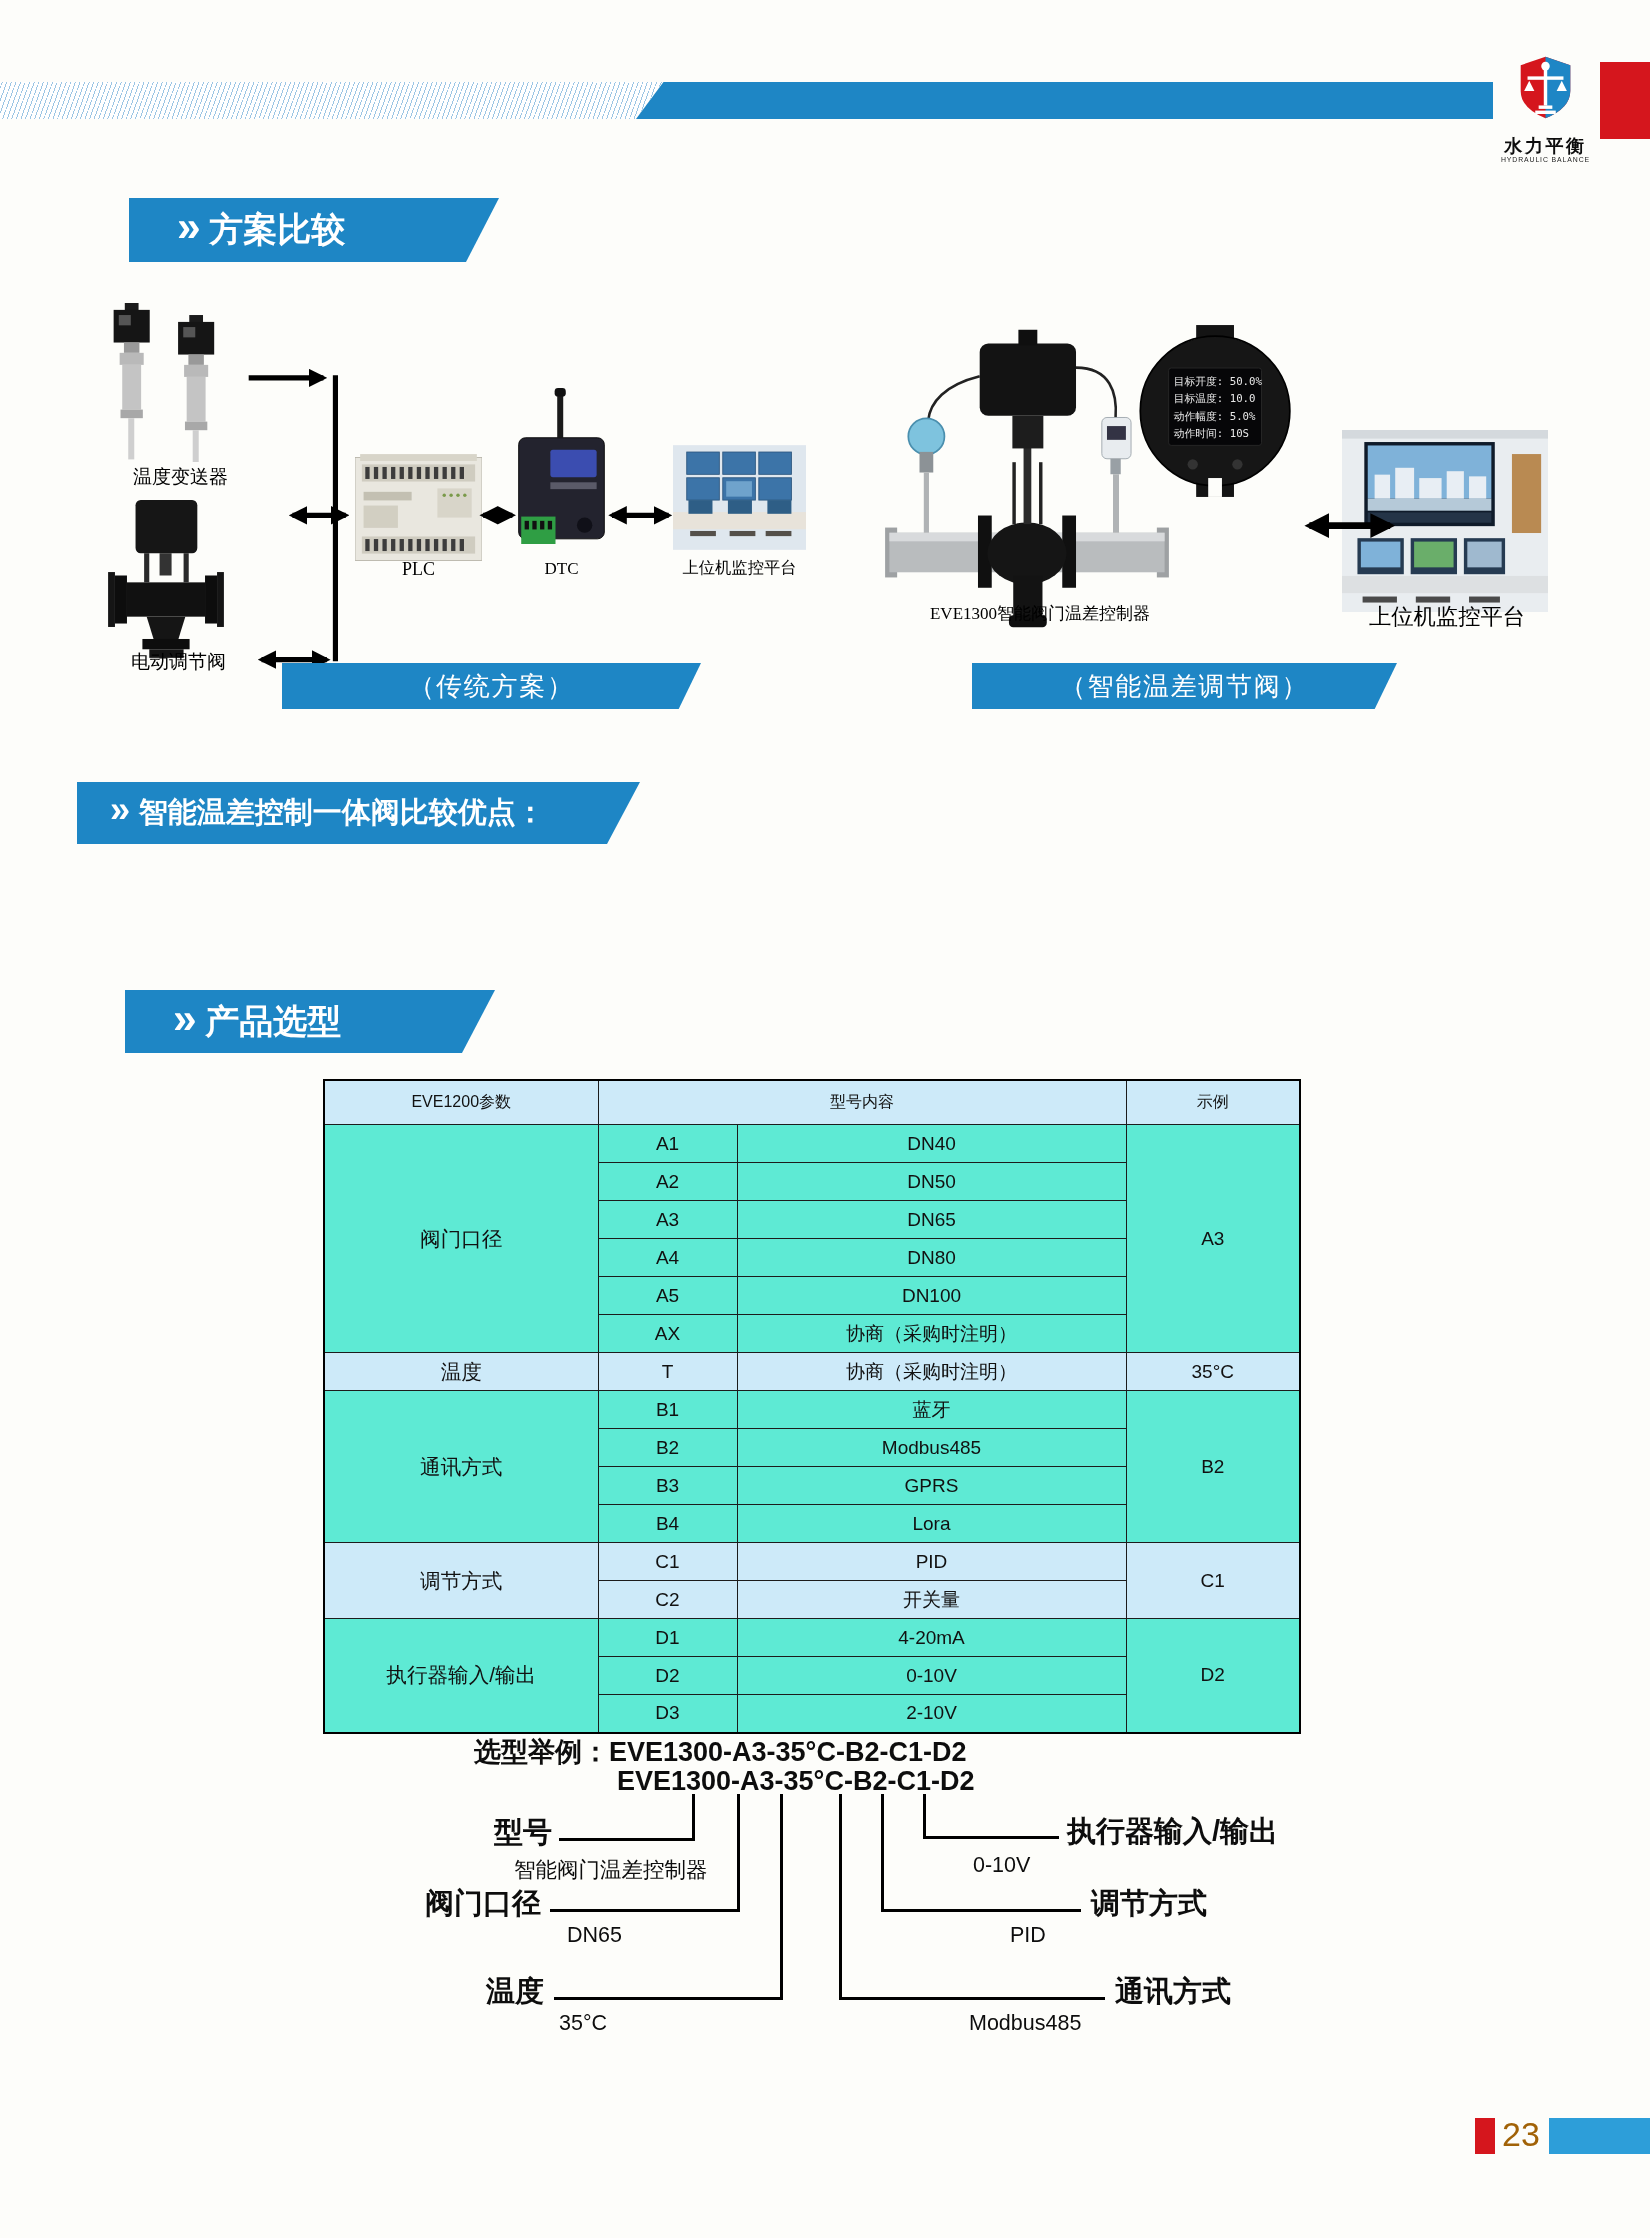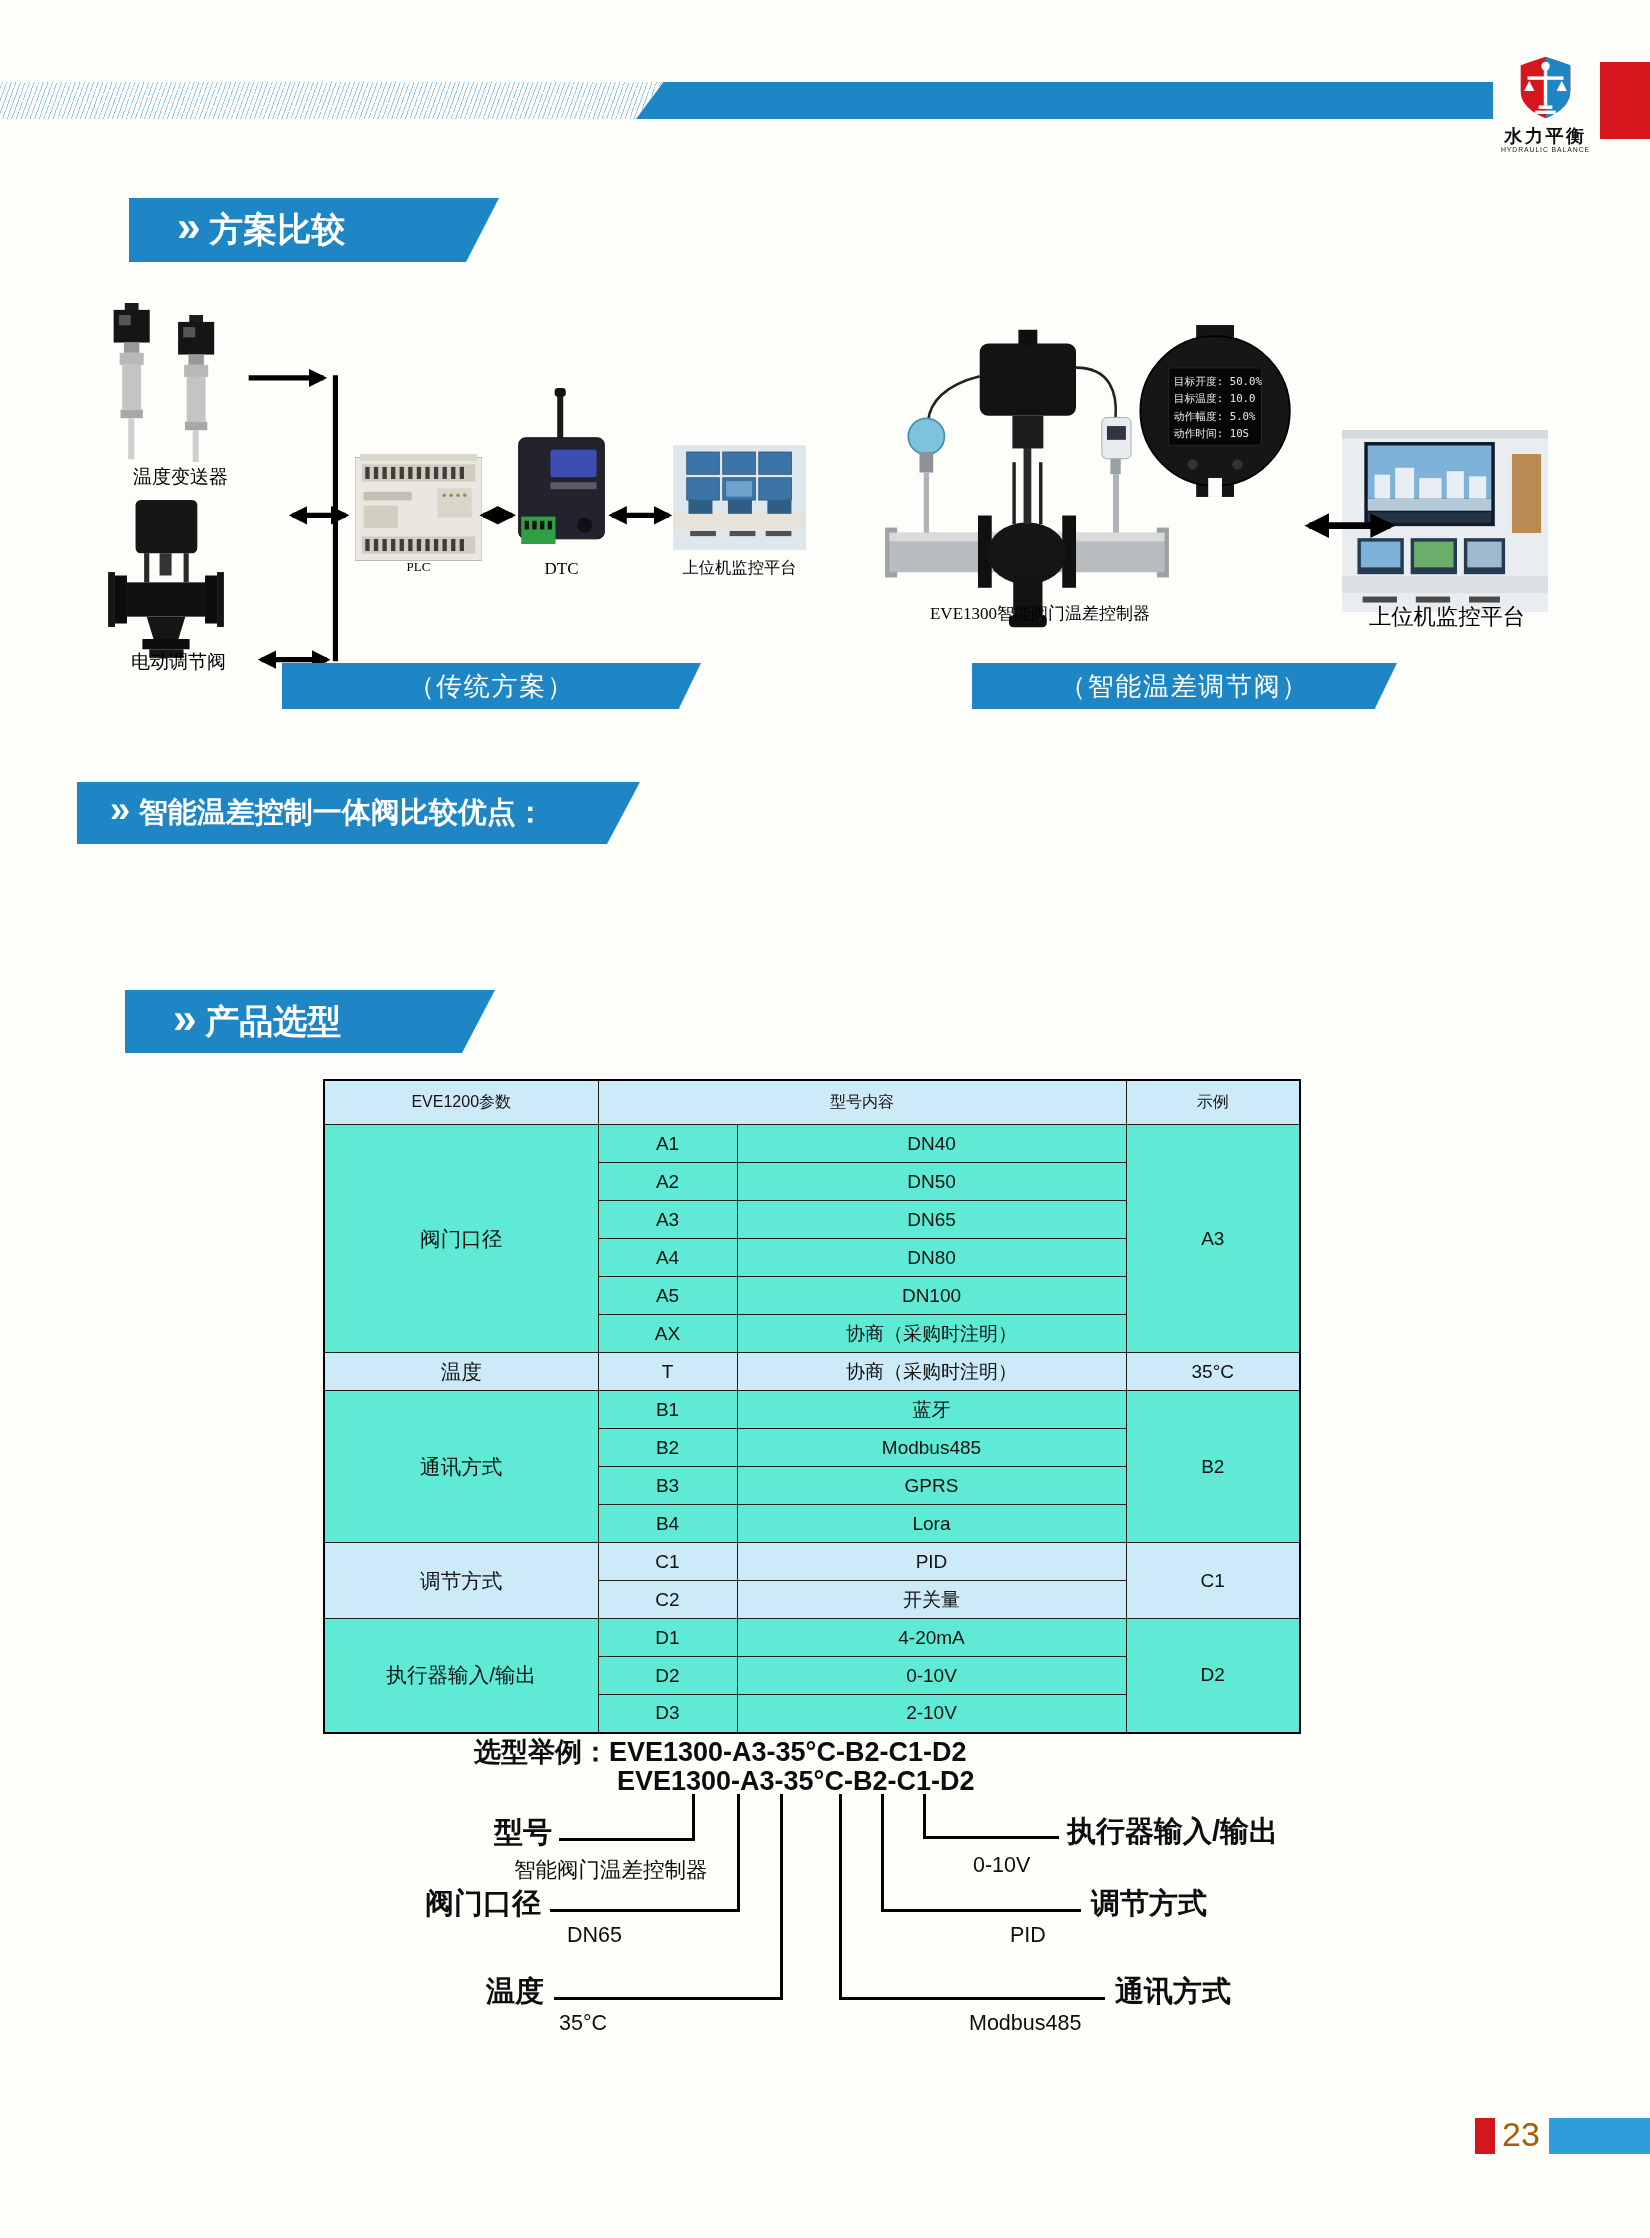--- a/index.html
+++ b/index.html
@@ -9,21 +9,21 @@
 
   
   .stripe-band{position:absolute;left:0;top:82px;width:663px;height:37px;
     background:repeating-linear-gradient(110deg,#ffffff 0 1.7px,#9cc6e4 1.7px 2.6px,#ffffff 2.6px 4.3px);
     clip-path:polygon(0 0,100% 0,calc(100% - 27.5px) 100%,0 100%);}
   .solid-band{position:absolute;left:636px;top:82px;width:857px;height:37px;background:#1e86c5;
     clip-path:polygon(27.5px 0,100% 0,100% 100%,0 100%);}
   .red-block{position:absolute;left:1600px;top:62px;width:50px;height:77px;background:#d5161d;}
 
   .logo{position:absolute;left:1489px;top:55px;width:113px;text-align:center;line-height:1;}
-  .logo-title{font-size:18px;font-weight:bold;letter-spacing:2.6px;margin-top:7px;font-family:"Liberation Serif",serif;}
+  .logo-title{font-size:18px;font-weight:bold;letter-spacing:2.6px;margin-top:17px;font-family:"Liberation Serif",serif;}
   .logo-sub{font-size:6.9px;letter-spacing:0.9px;color:#222;margin-top:1.7px;}
 
   
   .sec-banner{position:absolute;background:#1e86c5;color:#fff;font-weight:bold;display:flex;align-items:center;
     clip-path:polygon(0 0,100% 0,calc(100% - 33px) 100%,0 100%);}
   .sec1{left:129px;top:198px;width:370px;height:64px;font-size:34px;padding-left:48px;box-sizing:border-box;}
   .sec2{left:77px;top:782px;width:563px;height:62px;font-size:29px;padding-left:33px;box-sizing:border-box;}
   .sec3{left:125px;top:990px;width:370px;height:63px;font-size:34px;padding-left:48px;box-sizing:border-box;}
   .chev{font-size:1.25em;margin-right:8.6px;position:relative;top:-2.6px;font-weight:bold;}
 
@@ -168,21 +168,21 @@
         <rect x="52" y="99" width="5" height="14"></rect>
         <rect x="62" y="99" width="5" height="14"></rect>
       <rect x="72" y="99" width="5" height="14"></rect>
         <rect x="82" y="99" width="5" height="14"></rect>
         <rect x="92" y="99" width="5" height="14"></rect>
       <rect x="102" y="99" width="5" height="14"></rect>
         <rect x="112" y="99" width="5" height="14"></rect>
         <rect x="122" y="99" width="5" height="14"></rect>
     </g>
   </svg>
-  <div class="dlabel" style="left:355px;top:559px;width:127px;font-size:13px">PLC</div>
+  <div class="dlabel" style="left:355px;top:559px;width:127px;font-size:18px">PLC</div>
 
   <svg class="abs" style="left:514px;top:388px" width="95" height="168" viewBox="0 0 110 196">
     <rect x="50" y="8" width="7" height="50" fill="#1a1a1a"></rect>
       <rect x="47" y="0" width="13" height="10" rx="4" fill="#111"></rect>
     <rect x="5" y="58" width="100" height="118" rx="8" fill="#23232e" stroke="#000"></rect>
     <rect x="42" y="72" width="54" height="32" rx="3" fill="#3b4db0"></rect>
     <rect x="42" y="110" width="54" height="8" fill="#5a5a68"></rect>
     <rect x="8" y="150" width="40" height="32" fill="#2f9e44"></rect>
     <rect x="12" y="155" width="5" height="10" fill="#111"></rect>
       <rect x="21" y="155" width="5" height="10" fill="#111"></rect>

